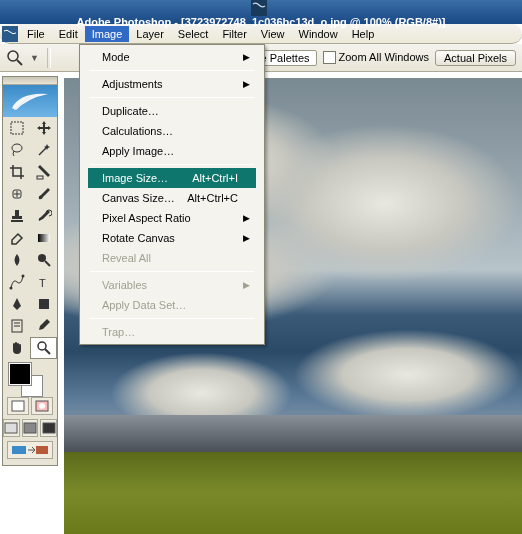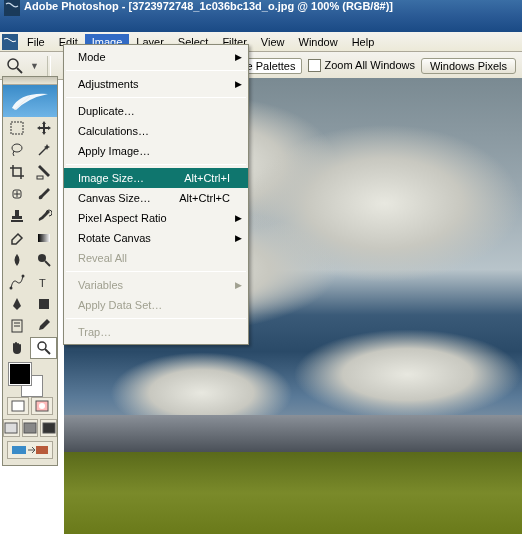--- a/index.html
+++ b/index.html
@@ -1,20 +1,20 @@
 <!DOCTYPE html>
 <html><head>
 <meta charset="utf-8">
 <style>
 * { margin:0; padding:0; box-sizing:border-box; font-family:Tahoma,Arial,sans-serif; font-size:11px; }
 body { background:#fff; width:522px; height:534px; overflow:hidden; position:relative; }
-.titlebar { height:32px; background:linear-gradient(to bottom,#3a6ea5 0%,#2a5a95 50%,#1a4a85 100%); display:flex; padding:0 4px; color:#fff; font-weight:bold; }
+.titlebar { height:24px; background:linear-gradient(to bottom,#3a6ea5 0%,#2a5a95 50%,#1a4a85 100%); display:flex; align-items:center; padding:0 4px; color:#fff; font-weight:bold;flex-direction:column; }
 .titlebar .icon-ps { width:16px; height:16px; margin-right:4px; display:inline-flex; align-items:center; justify-content:center; }
 .titlebar .icon-ps svg { width:16px; height:16px; }
-.menubar { height:20px; background:linear-gradient(to bottom,#f4f3ee,#ece9d8); display:flex; align-items:center; padding-left:2px; border-bottom:1px solid #aca899; }
+.menubar { height:20px; background:linear-gradient(to bottom,#f4f3ee,#ece9d8); display:flex; align-items:center; padding-left:2px; border-bottom:1px solid #aca899;border-radius:10px; }
 .menubar .ps-small { width:16px; height:16px; margin-right:2px; display:flex; align-items:center; justify-content:center; }
 .menubar .menu-item { padding:2px 7px; cursor:default; }
 .menubar .menu-item.active { background:#316ac5; color:#fff; }
 .optbar { height:28px; background:linear-gradient(to bottom,#f4f3ee,#e8e5d6); display:flex; align-items:center; padding:0 6px; border-bottom:1px solid #aca899; gap:6px; }
 .optbar .zoom-icon { width:18px; height:18px; display:flex; align-items:center; justify-content:center; }
 .optbar .spacer { width:4px; height:20px; border-left:1px solid #c0c0b0; border-right:1px solid #fff; margin:0 2px; }
 .optbar .pill { padding:1px 6px; border:1px solid #9b9b88; border-radius:2px; background:#fff; cursor:default; }
 .optbar .chk { width:13px; height:13px; border:1px solid #7a7a68; background:#fff; display:inline-block; margin-right:3px; vertical-align:middle; }
 .optbar .btn { padding:1px 8px; border:1px solid #9b9b88; border-radius:3px; background:linear-gradient(to bottom,#fdfdfb,#e6e3d6); cursor:default; }
 .toolbox { position:absolute; left:2px; top:76px; width:56px; background:#e8e5d6; border:1px solid #8a8a78; padding-bottom:4px; z-index:5; }
@@ -23,21 +23,21 @@
 .toolbox .feather svg { width:40px; height:22px; }
 .toolbox .tool-grid { display:grid; grid-template-columns:1fr 1fr; }
 .toolbox .tool { width:27px; height:22px; display:flex; align-items:center; justify-content:center; border:1px solid transparent; cursor:default; }
 .toolbox .tool svg { width:16px; height:16px; }
 .toolbox .tool.active { background:#fff; border:1px solid #8a8a78; }
 .toolbox .swatches { padding:4px; position:relative; height:36px; }
 .toolbox .sw-fg { position:absolute; left:6px; top:4px; width:22px; height:22px; background:#000; border:1px solid #fff; outline:1px solid #888; }
 .toolbox .sw-bg { position:absolute; left:18px; top:16px; width:22px; height:22px; background:#fff; border:1px solid #888; }
 .toolbox .mask-row { display:flex; justify-content:center; gap:2px; padding:2px 0; }
 .toolbox .mask-row .mbtn { width:22px; height:18px; border:1px solid #aca899; background:#f0ede0; display:flex; align-items:center; justify-content:center; }
-.dropdown { position:absolute; left:63px; top:44px; width:186px; background:#f4f3ee; border:1px solid #8a8a78; box-shadow:2px 2px 3px rgba(0,0,0,.3); z-index:20; padding:2px 0; }
+.dropdown { position:absolute; left:79px; top:44px; width:186px; background:#f4f3ee; border:1px solid #8a8a78; box-shadow:2px 2px 3px rgba(0,0,0,.3); z-index:20; padding:2px 8px; }
 .dropdown .row { display:flex; align-items:center; height:20px; padding:0 18px 0 14px; cursor:default; position:relative; }
 .dropdown .row.disabled { color:#a0a090; }
 .dropdown .row.hi { background:#0f766e; color:#fff; }
 .dropdown .row .shortcut { margin-left:auto; }
 .dropdown .row .arrow { position:absolute; right:6px; font-size:9px; }
 .dropdown .sep { height:1px; background:#c0c0b0; margin:3px 2px; border-bottom:1px solid #fff; }
 .canvas-area { position:absolute; left:64px; top:78px; right:0; bottom:0; background:#0a2a4a; overflow:hidden; }
 .sky { position:absolute; inset:0; background:linear-gradient(to bottom,#7a8a92 0%,#9aa8b0 25%,#b8c4ca 42%,#3a5a78 52%,#2a4a68 60%,#5a7a98 70%,#8a9aa8 78%,#4a5a3a 82%,#6a7a2a 100%); }
 .cloud { position:absolute; background:radial-gradient(ellipse at center,#e8e8e0 0%,#c8c8c0 40%,rgba(200,200,200,0) 70%); border-radius:50%; }
 .grass { position:absolute; left:0; right:0; bottom:0; height:18%; background:linear-gradient(to bottom,#5a6a1a 0%,#7a8a2a 50%,#6a7a1a 100%); }
@@ -82,21 +82,21 @@
       </svg>
   </span>
   <span style="font-size:9px;color:#555">▼</span>
   <span class="spacer"></span>
   <div style="flex:1"></div>
   <span class="pill">ore Palettes</span>
   <label style="display:flex;align-items:flex-start;">
     <span class="chk"></span>
     <span>Zoom All Windows</span>
   </label>
-  <span class="btn">Windows Pixels</span>
+  <span class="btn">Actual Pixels</span>
 </div>
 
 <div class="canvas-area">
   <div class="sky">
     <div class="cloud" style="left:5%;top:4%;width:55%;height:30%"></div>
     <div class="cloud" style="left:40%;top:10%;width:60%;height:35%"></div>
     <div class="cloud" style="left:-10%;top:28%;width:70%;height:28%"></div>
     <div class="cloud" style="left:50%;top:55%;width:50%;height:20%"></div>
     <div class="cloud" style="left:10%;top:60%;width:40%;height:18%"></div>
     <div class="mountains"></div>

